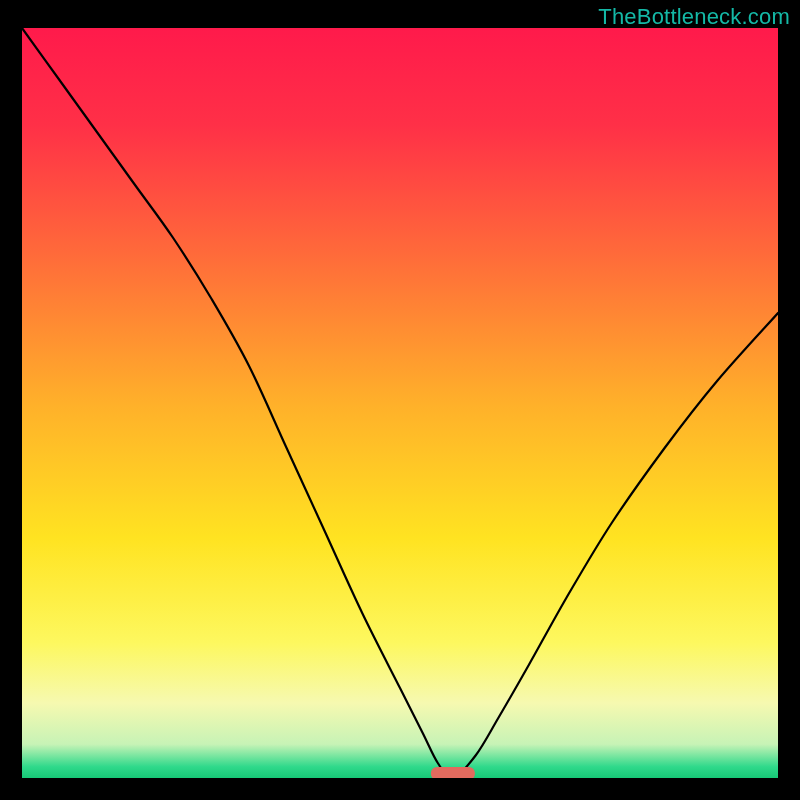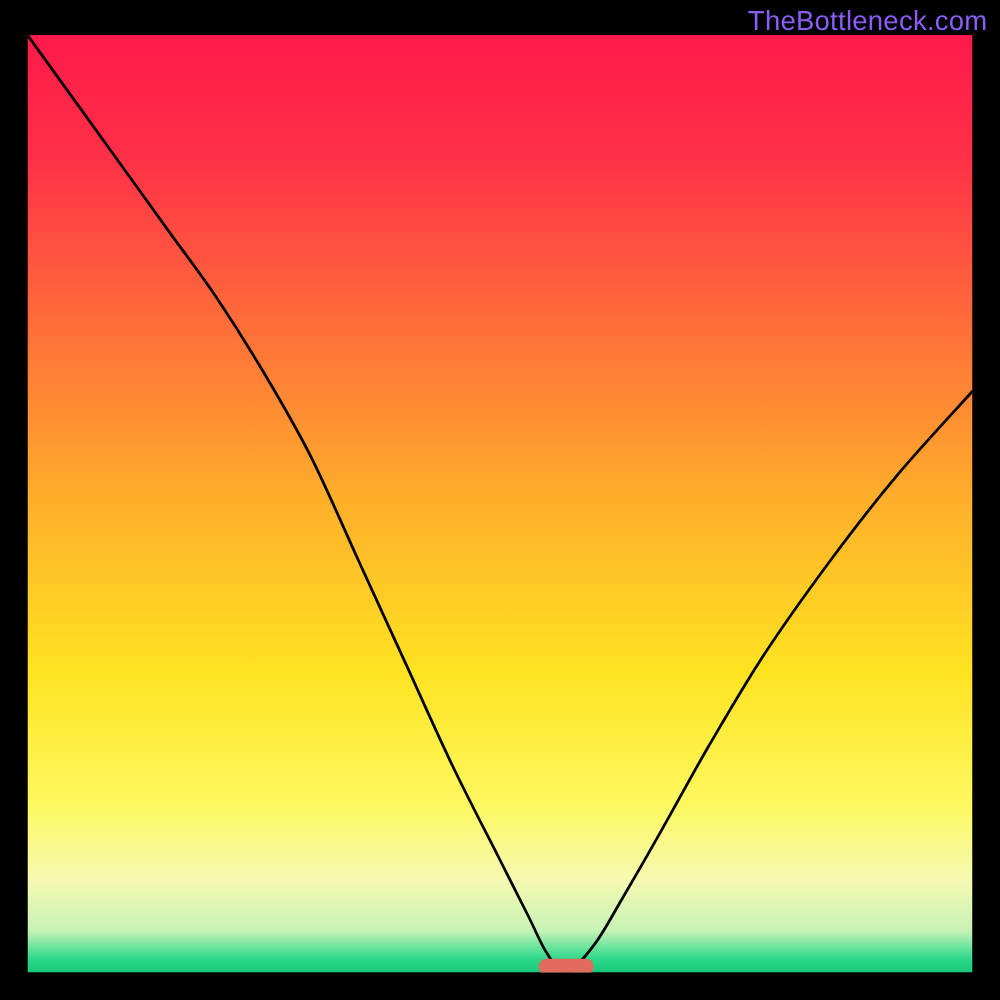--- a/index.html
+++ b/index.html
@@ -14,21 +14,21 @@
   .frame {
     position: absolute;
     left: 0; top: 0;
     width: 800px; height: 800px;
     background: #000;
   }
   .watermark {
     position: absolute;
     top: 4px;
     right: 10px;
-    color: #8b5cf6;
+    color: #14b8a6;
     font-size: 22px;
     font-weight: 400;
     letter-spacing: 0.2px;
   }
   .plot-wrap {
     position: absolute;
     left: 22px;
     top: 28px;
     width: 756px;
     height: 750px;

